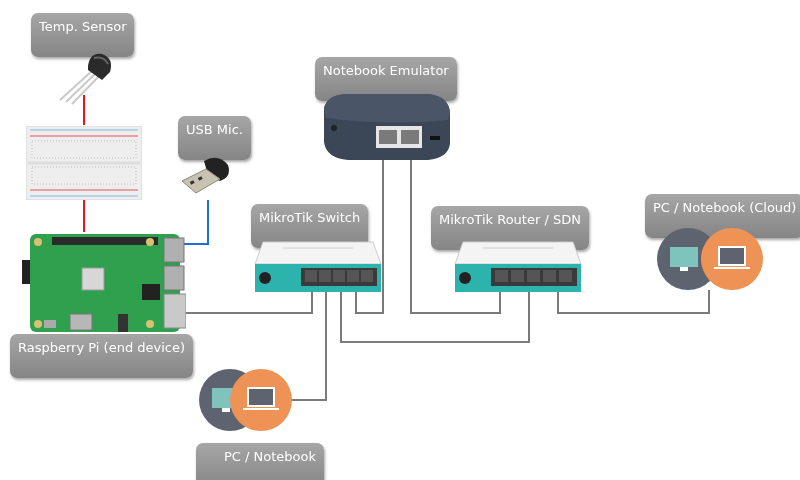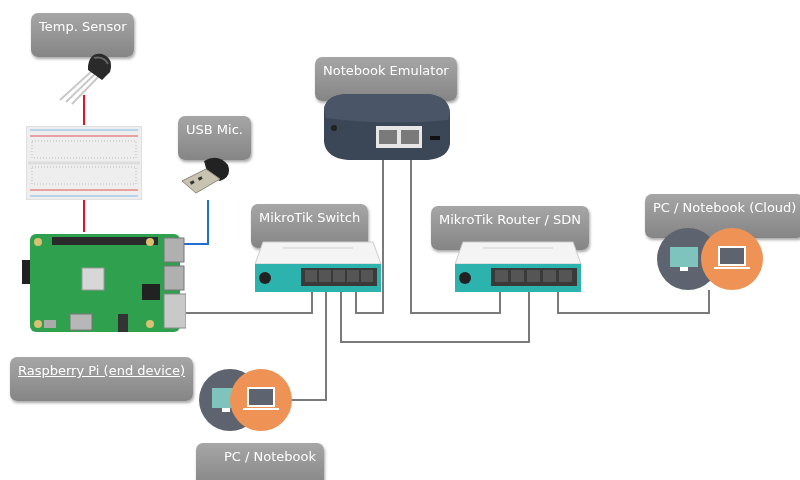--- a/index.html
+++ b/index.html
@@ -27,21 +27,21 @@
   <polyline points="183,313 312,313 312,290" fill="none" stroke="#7a7a7a" stroke-width="2"></polyline>
   <polyline points="326,290 326,400 290,400" fill="none" stroke="#7a7a7a" stroke-width="2"></polyline>
   <polyline points="341,290 341,342 529,342 529,290" fill="none" stroke="#7a7a7a" stroke-width="2"></polyline>
   <polyline points="356,290 356,313 383,313 383,148" fill="none" stroke="#7a7a7a" stroke-width="2"></polyline>
   <polyline points="411,148 411,313 500,313 500,290" fill="none" stroke="#7a7a7a" stroke-width="2"></polyline>
   <polyline points="558,290 558,313 709,313 709,290" fill="none" stroke="#7a7a7a" stroke-width="2"></polyline>
 </svg>
 
 <div class="label" style="left:31px;top:13px;">Temp. Sensor</div>
 <div class="label" style="left:170px;top:116px;margin-left:8px;">USB Mic.</div>
-<div class="label" style="left:10px;top:357px;text-decoration:underline;">Raspberry Pi (end device)</div>
+<div class="label" style="left:10px;top:334px;">Raspberry Pi (end device)</div>
 <div class="label" style="left:315px;top:57px;">Notebook Emulator</div>
 <div class="label" style="left:251px;top:204px;">MikroTik Switch</div>
 <div class="label" style="left:431px;top:206px;">MikroTik Router / SDN</div>
 <div class="label" style="left:196px;top:443px;padding-left:28px;">PC / Notebook</div>
 <div class="label" style="left:645px;top:194px;">PC / Notebook (Cloud)</div>
 
 <svg class="dev" style="left:50px;top:48px;" width="70" height="60">
   <line x1="43" y1="22" x2="10" y2="52" stroke="#c9c9c9" stroke-width="2"></line>
   <line x1="47" y1="24" x2="16" y2="54" stroke="#c9c9c9" stroke-width="2"></line>
   <line x1="51" y1="26" x2="22" y2="56" stroke="#c9c9c9" stroke-width="2"></line>

